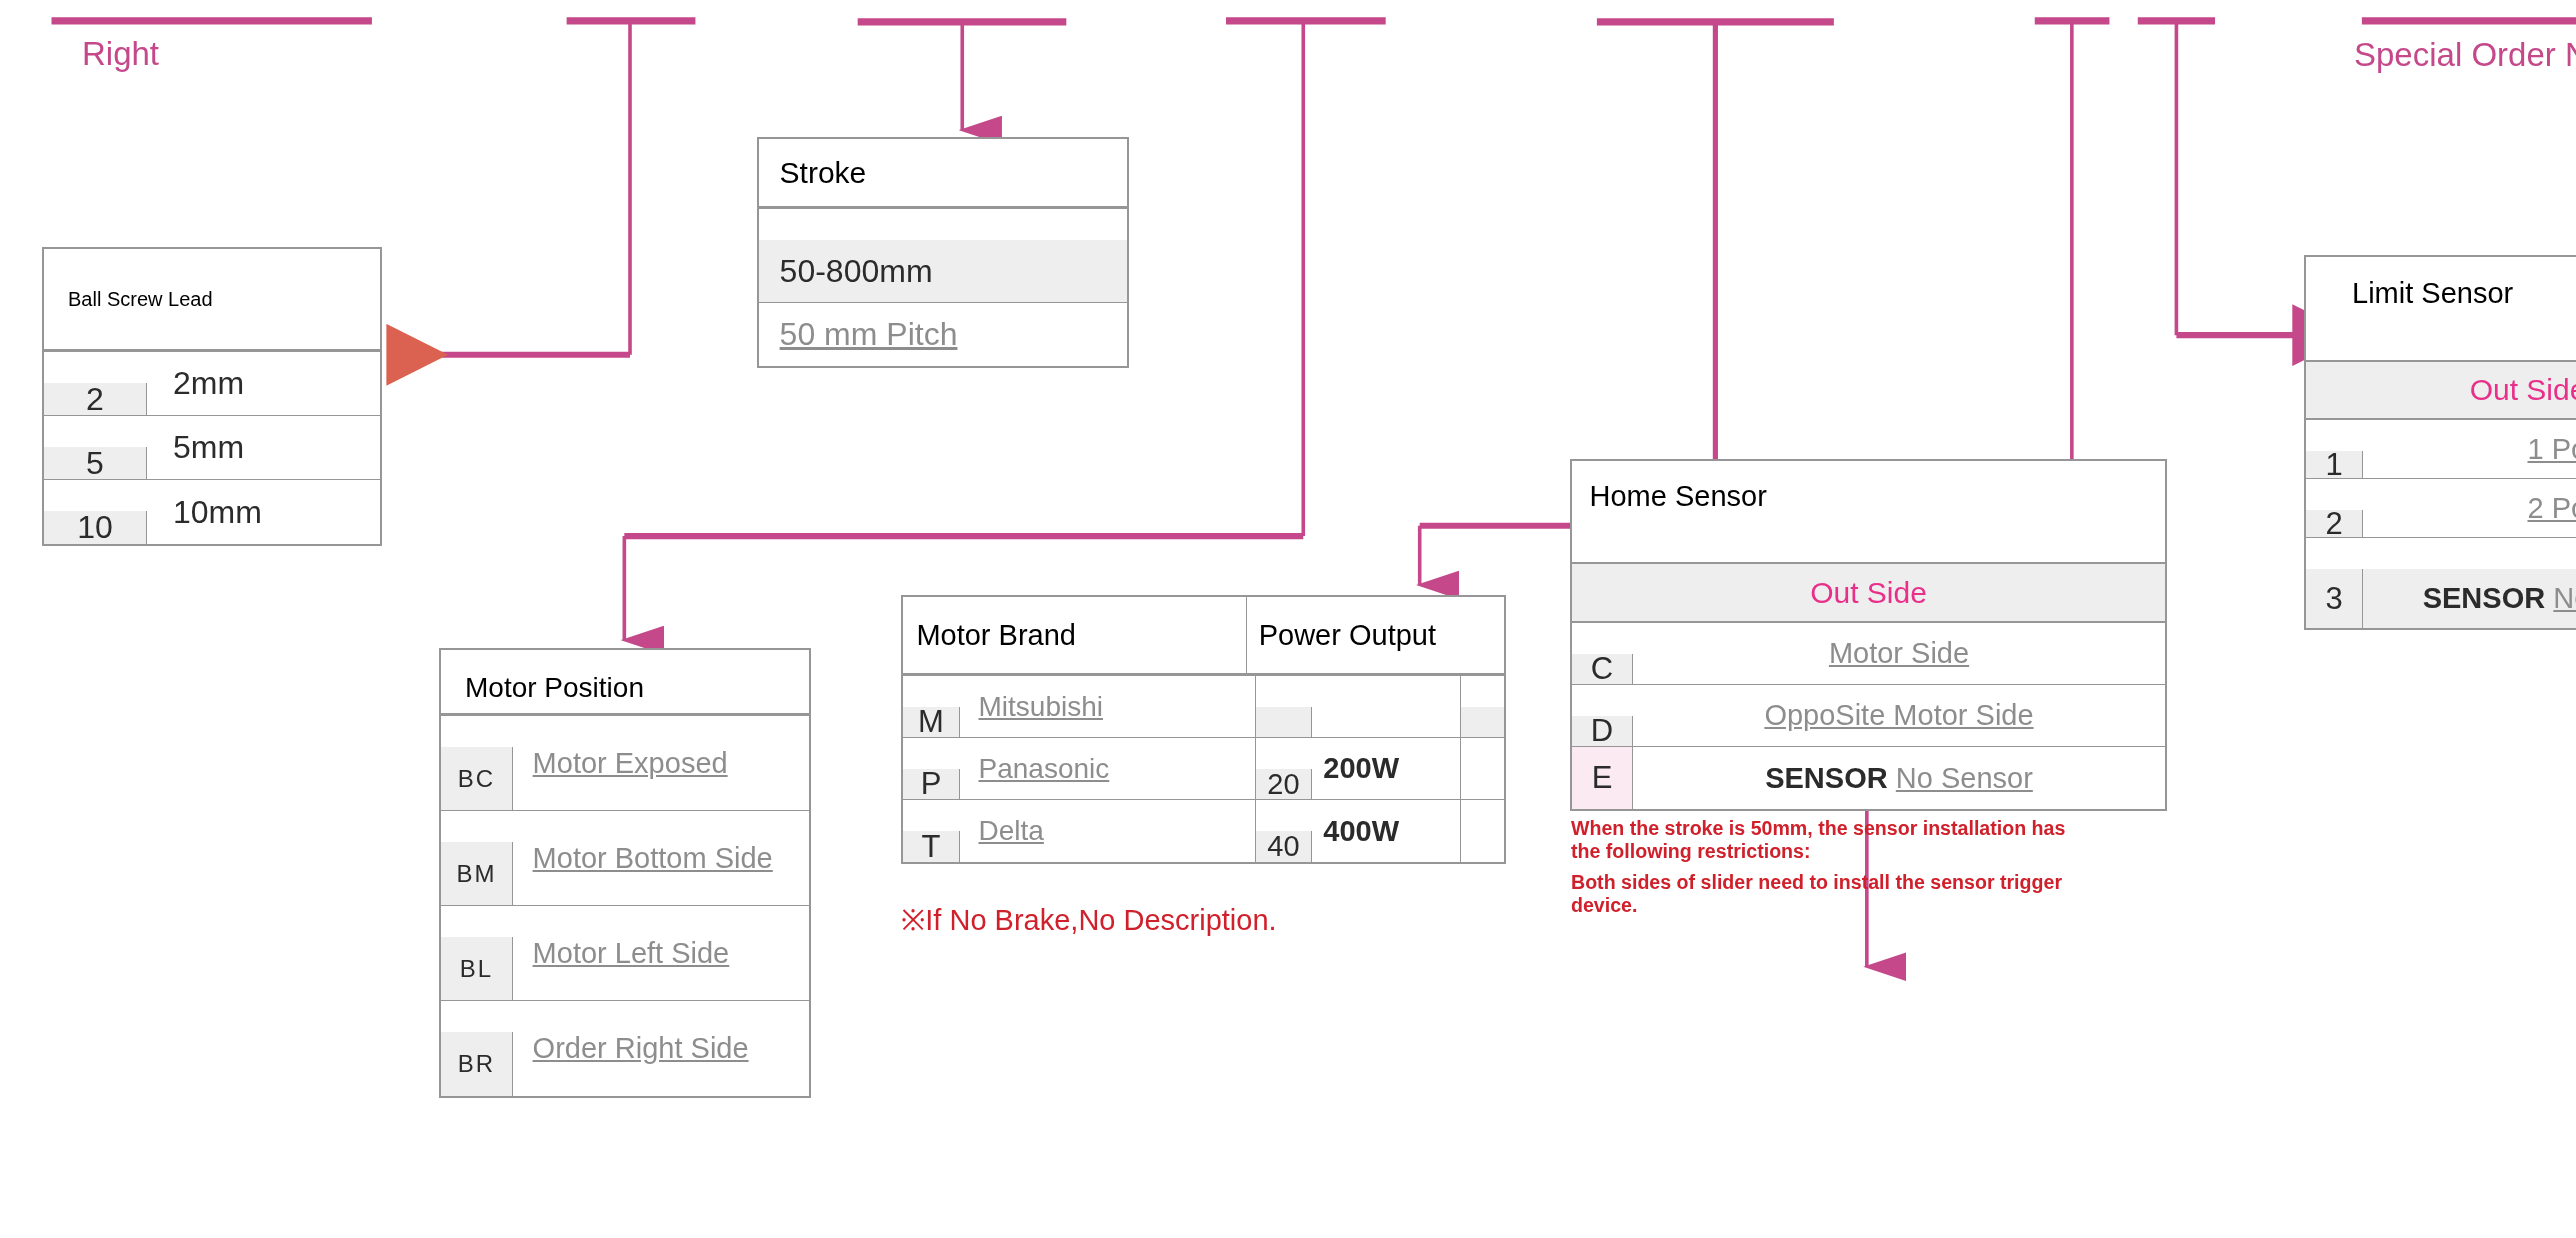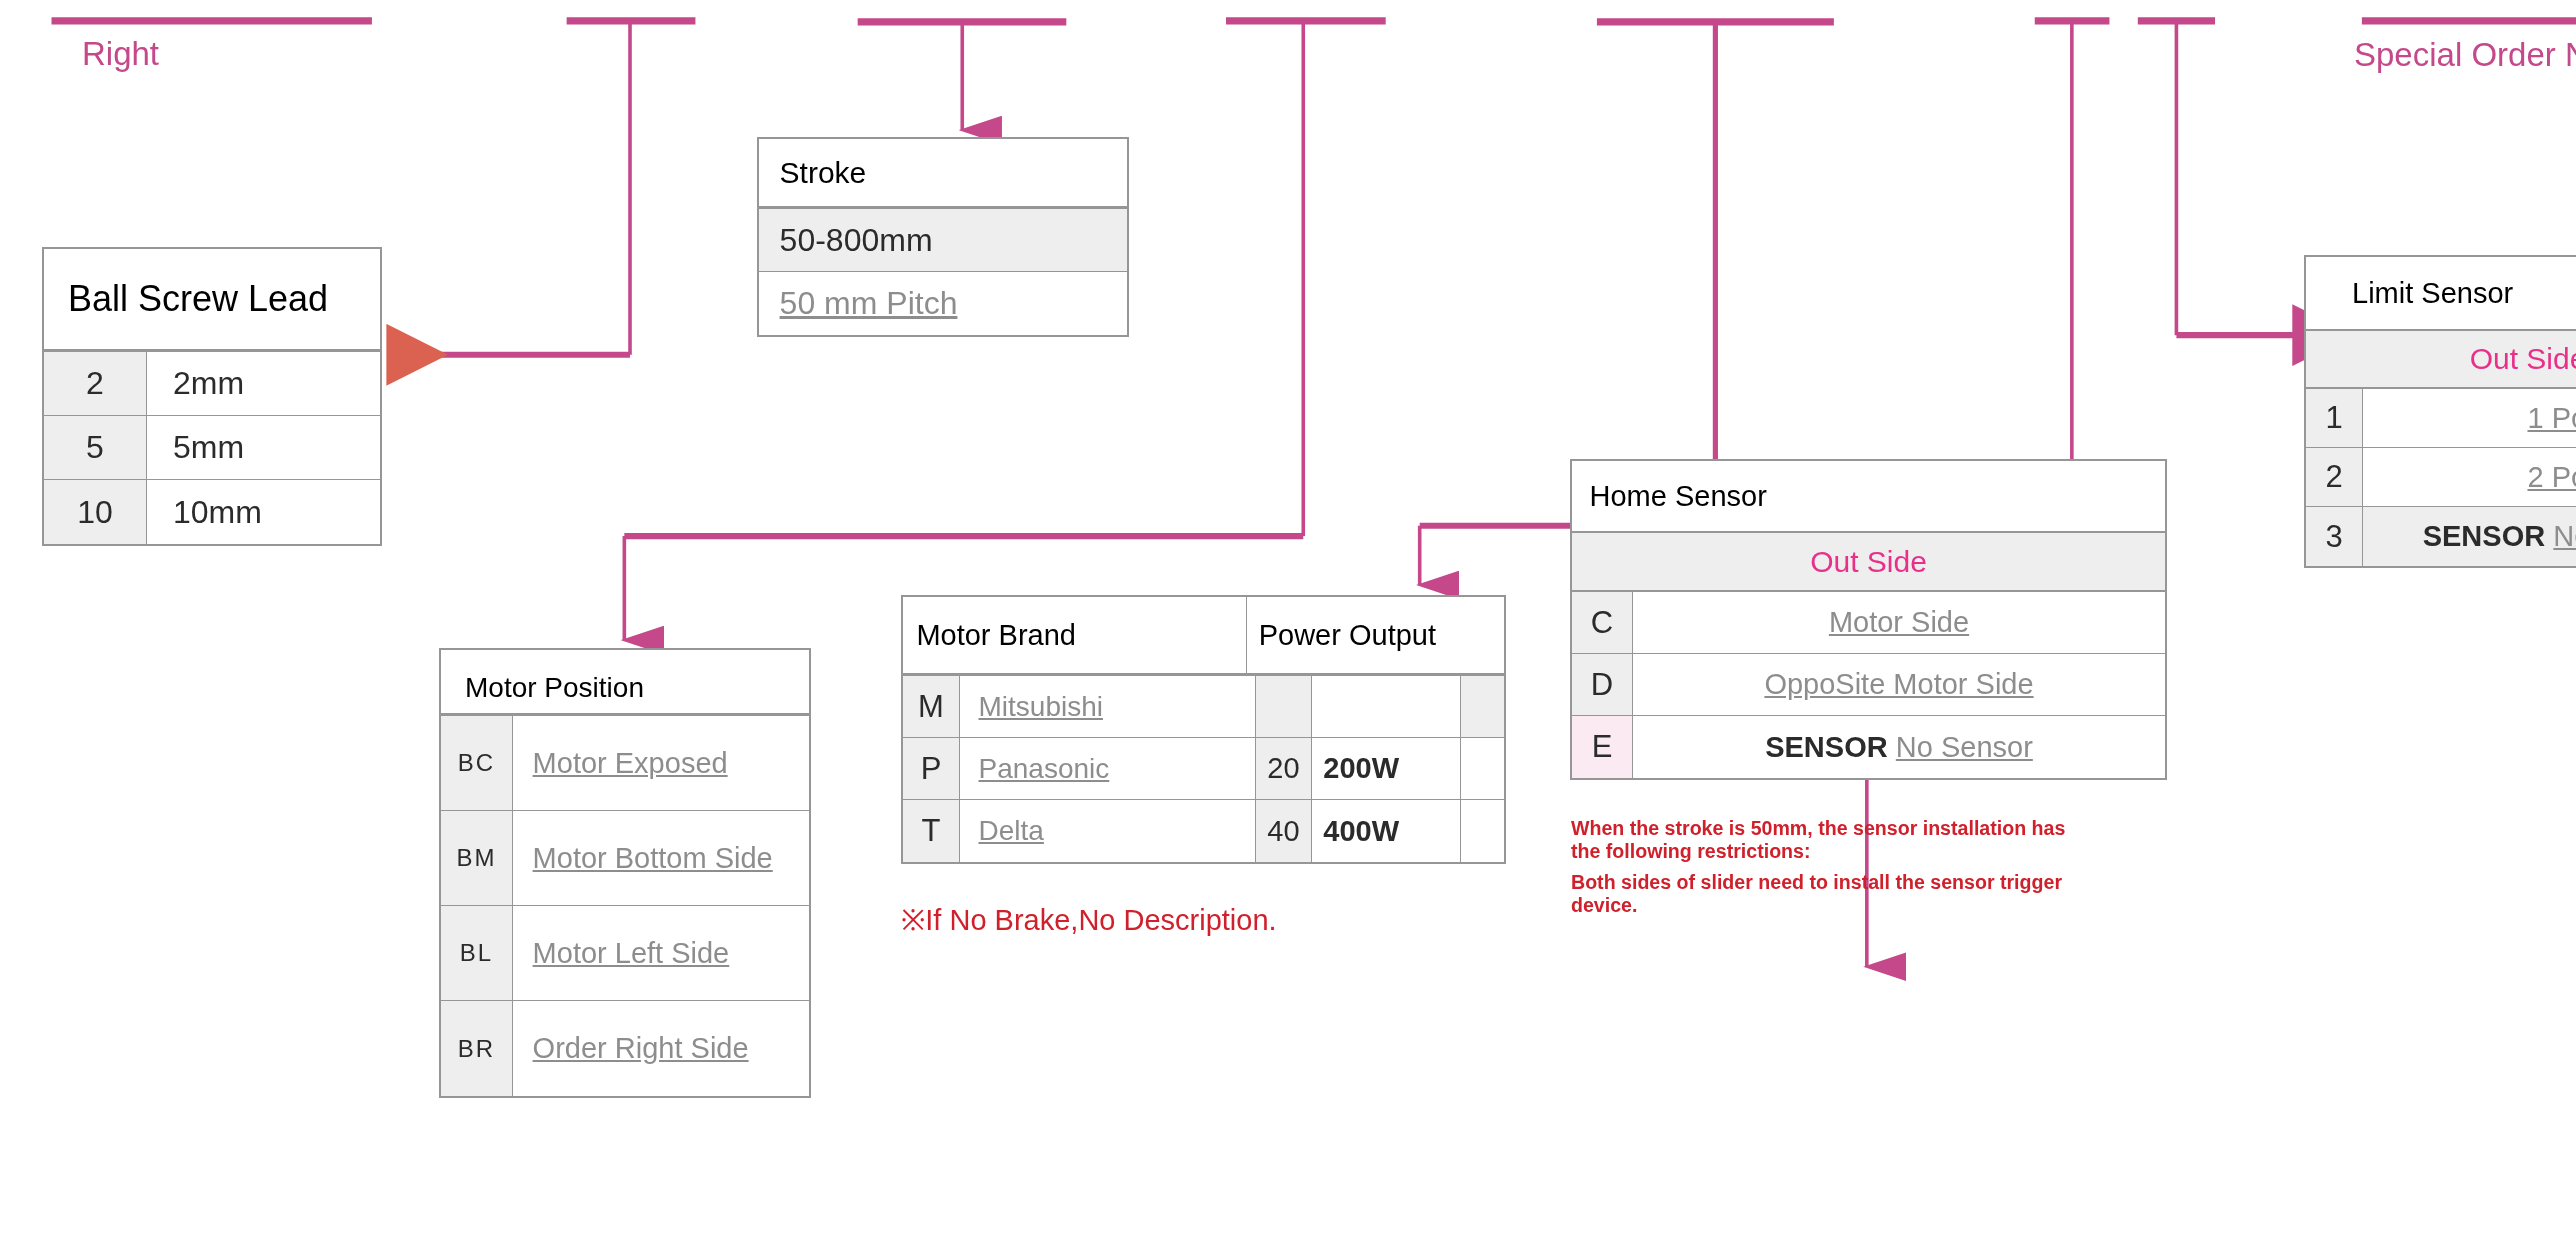--- a/index.html
+++ b/index.html
@@ -11,32 +11,32 @@
   svg.leaders{position:absolute;left:0;top:0;width:2775px;height:1239px;overflow:visible;}
 
   .lbl{position:absolute;color:#C4488A;white-space:nowrap;}
   .lbl.model{left:82px;top:35px;font-size:33px;}
   .lbl.special{left:2354px;top:36px;font-size:33px;}
 
   .tbl{position:absolute;box-sizing:border-box;border:2.1px solid #969696;background:#fff;}
   .trow{display:flex;box-sizing:border-box;}
   .cell{box-sizing:border-box;display:flex;align-items:center;}
   .hdrcell{border-bottom:3.1px solid #969696;}
-  .grey{background:#eeeeee;}
+  .grey{background:#eeeeee;margin-top:31px;}
   .pinkcell{background:#fbeaf2;}
   .bdrR{border-right:1.5px solid #969696;}
   .bdrB{border-bottom:1.5px solid #969696;}
   .codetxt{color:#2b2b2b;}
   .desctxt{color:#8d8d8d;text-decoration:underline;}
   .blacktxt{color:#2b2b2b;}
   .pinktxt{color:#E8308A;}
 
   
   #tbl-bsl{left:42px;top:247px;width:340px;}
-  #tbl-bsl .hdrcell{height:103px;padding-left:24px;font-size:36px;}
+  #tbl-bsl .hdrcell{height:103px;padding-left:24px;font-size:20px;}
   #tbl-bsl .trow{height:64px;}
   #tbl-bsl .c1{width:103px;justify-content:center;font-size:32px;}
   #tbl-bsl .c2{flex:1;padding-left:26px;font-size:32px;}
 
   
   #tbl-stroke{left:757px;top:137px;width:372px;}
   #tbl-stroke .hdrcell{height:70px;padding-left:20.6px;font-size:30px;}
   #tbl-stroke .trow{height:63px;padding-left:20.6px;font-size:32px;align-items:center;}
 
   

